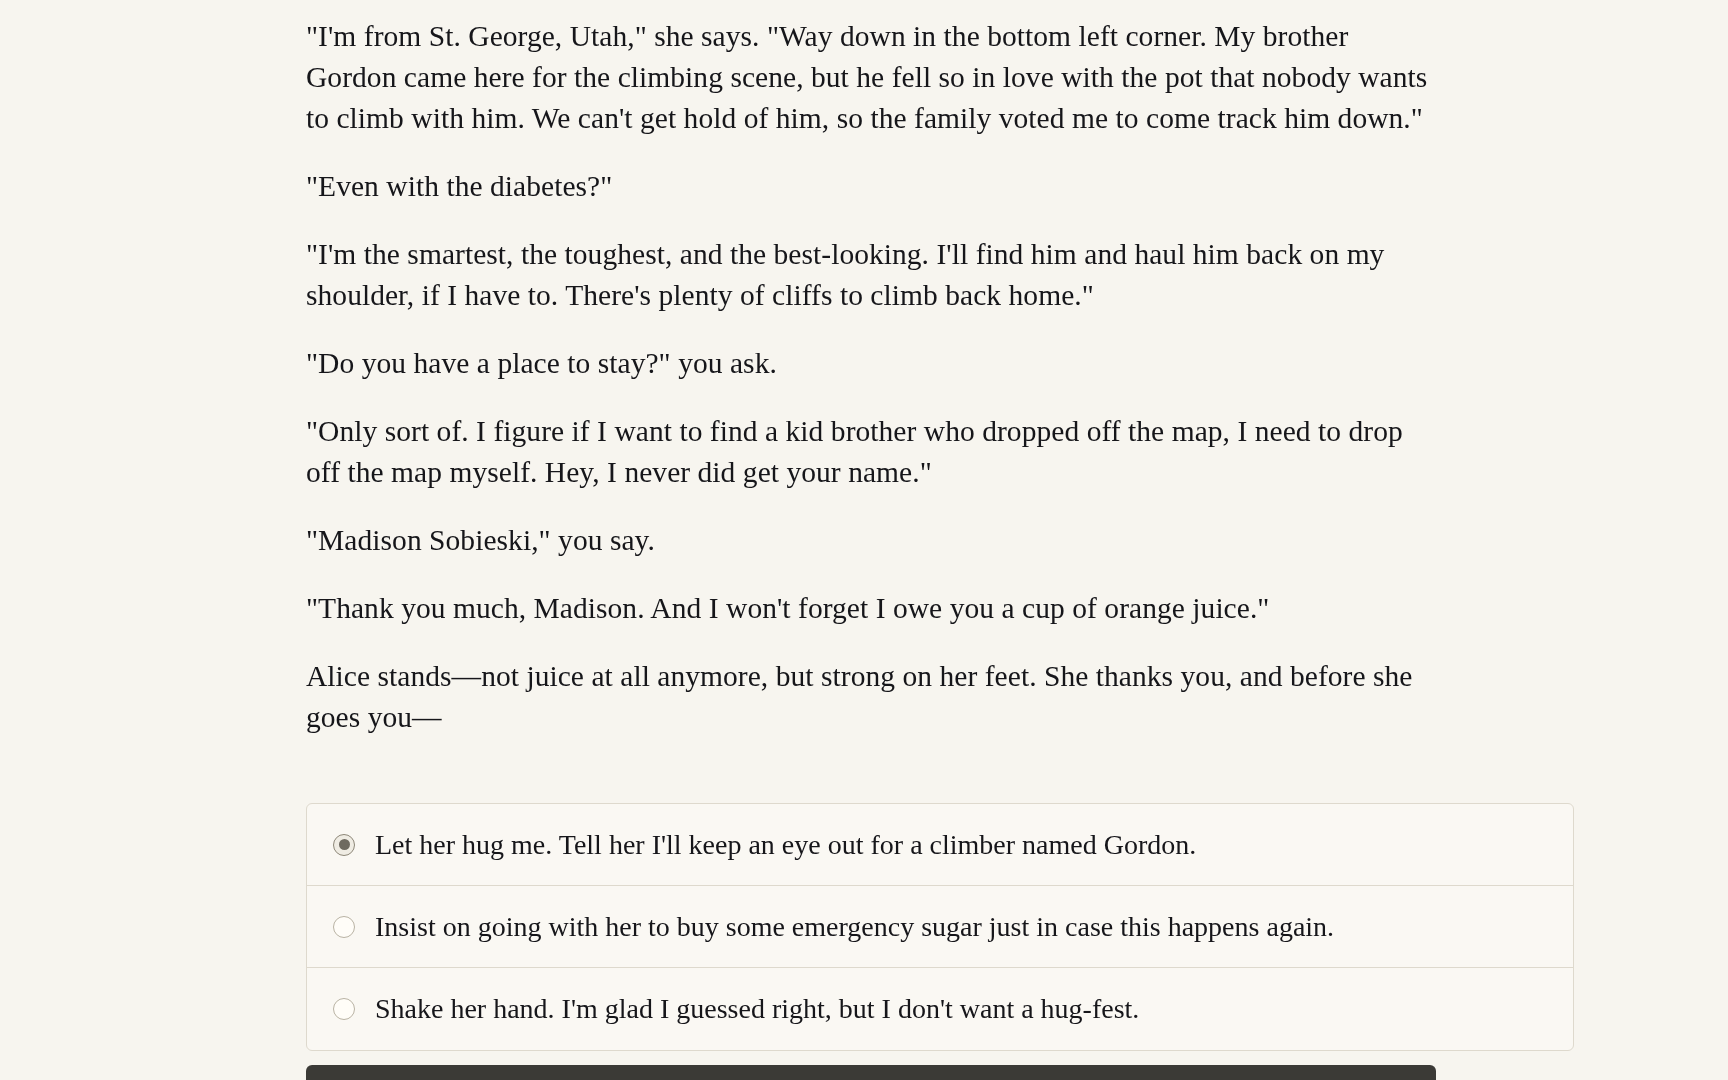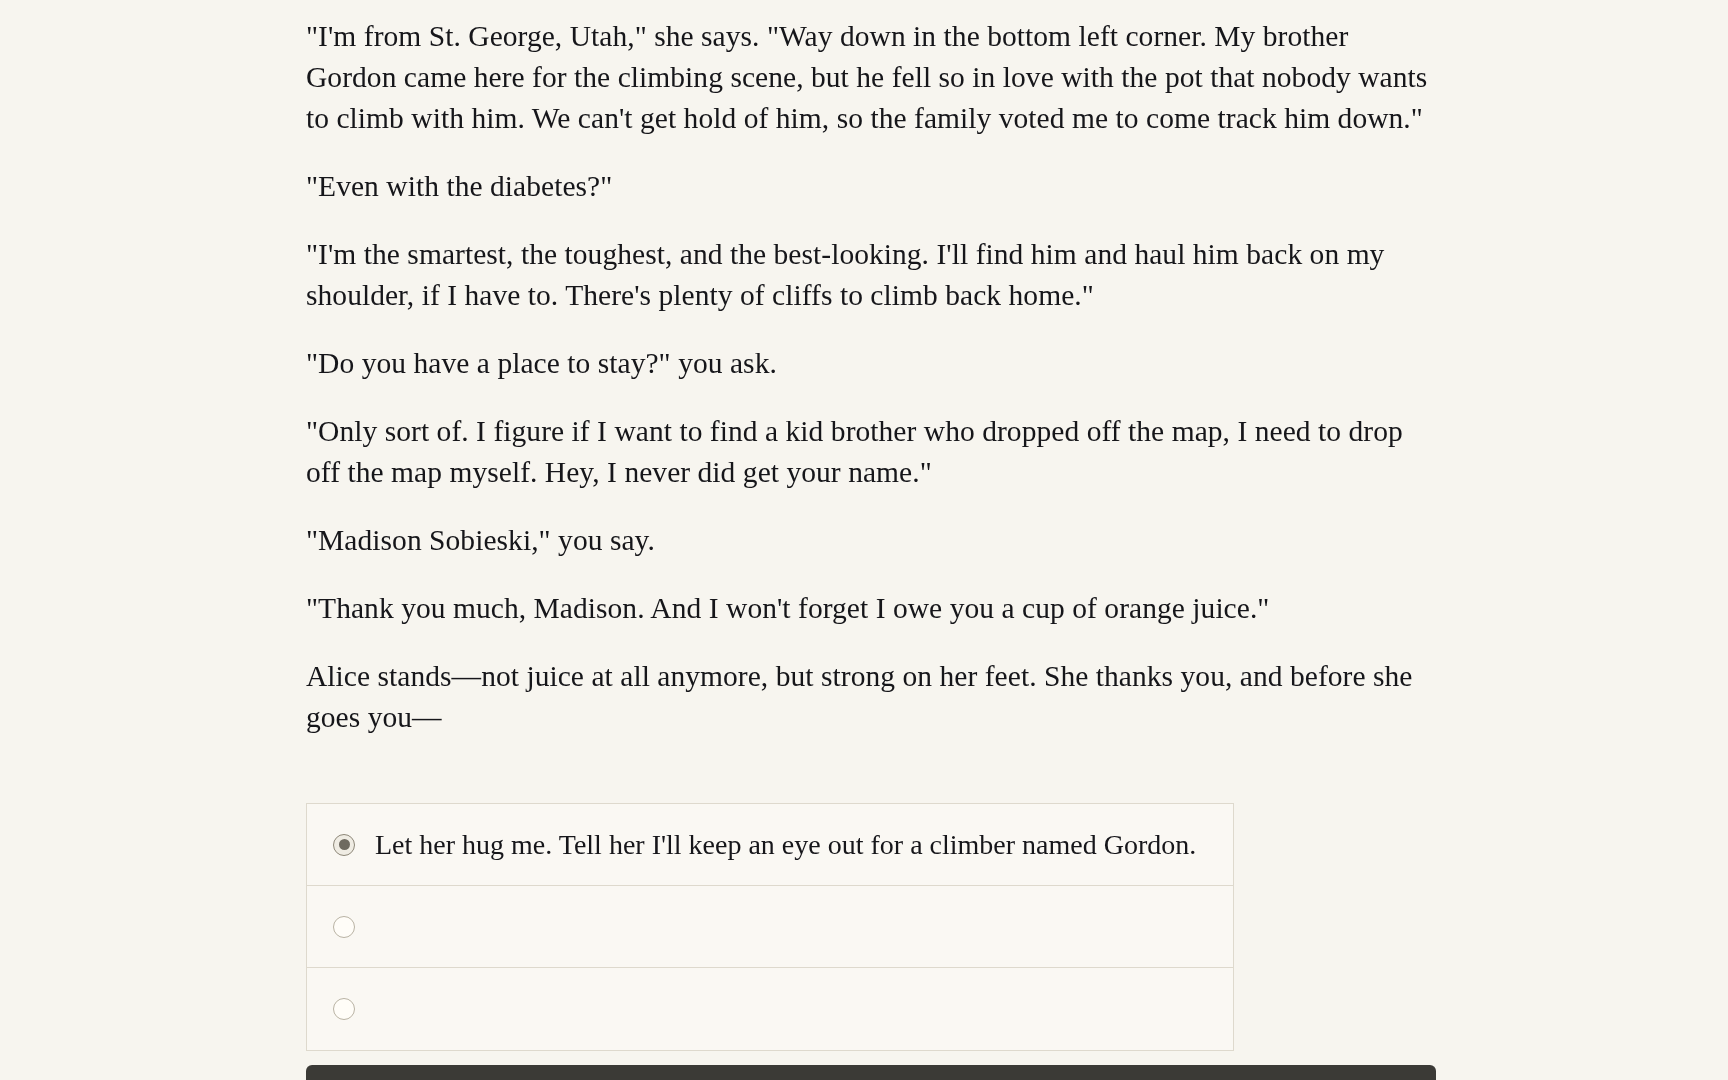--- a/index.html
+++ b/index.html
@@ -33,23 +33,23 @@
     color: #16161a;
     letter-spacing: 0.05px;
   }
   .para:first-child {
     margin-top: 16px;
   }
   .choices {
     position: absolute;
     left: 306px;
     top: 803px;
-    width: 928px;
+    width: 1268px;
     border: 1px solid #ded9cd;
-    border-radius: 0;
+    border-radius: 6px;
     background: #faf8f3;
     box-sizing: border-box;
   }
   .choice {
     display: flex;
     align-items: center;
     padding: 22px 26px 22px 26px;
     box-sizing: border-box;
     border-bottom: 1px solid #ded9cd;
     min-height: 82px;
@@ -123,21 +123,23 @@
     <p class="para">Alice stands—not juice at all anymore, but strong on her feet. She thanks you, and before she goes you—</p>
   </div>
 
   <div class="choices">
     <div class="choice">
       <span class="radio selected"></span>
       <span class="choice-label">Let her hug me. Tell her I'll keep an eye out for a climber named Gordon.</span>
     </div>
     <div class="choice">
       <span class="radio"></span>
+      <span class="choice-label">Insist on going with her to buy some emergency sugar just in case this happens again.</span>
     </div>
     <div class="choice">
       <span class="radio"></span>
+      <span class="choice-label">Shake her hand. I'm glad I guessed right, but I don't want a hug-fest.</span>
     </div>
   </div>
 
   <div class="submit-bar"></div>
 
 </div>
 
 </body></html>

